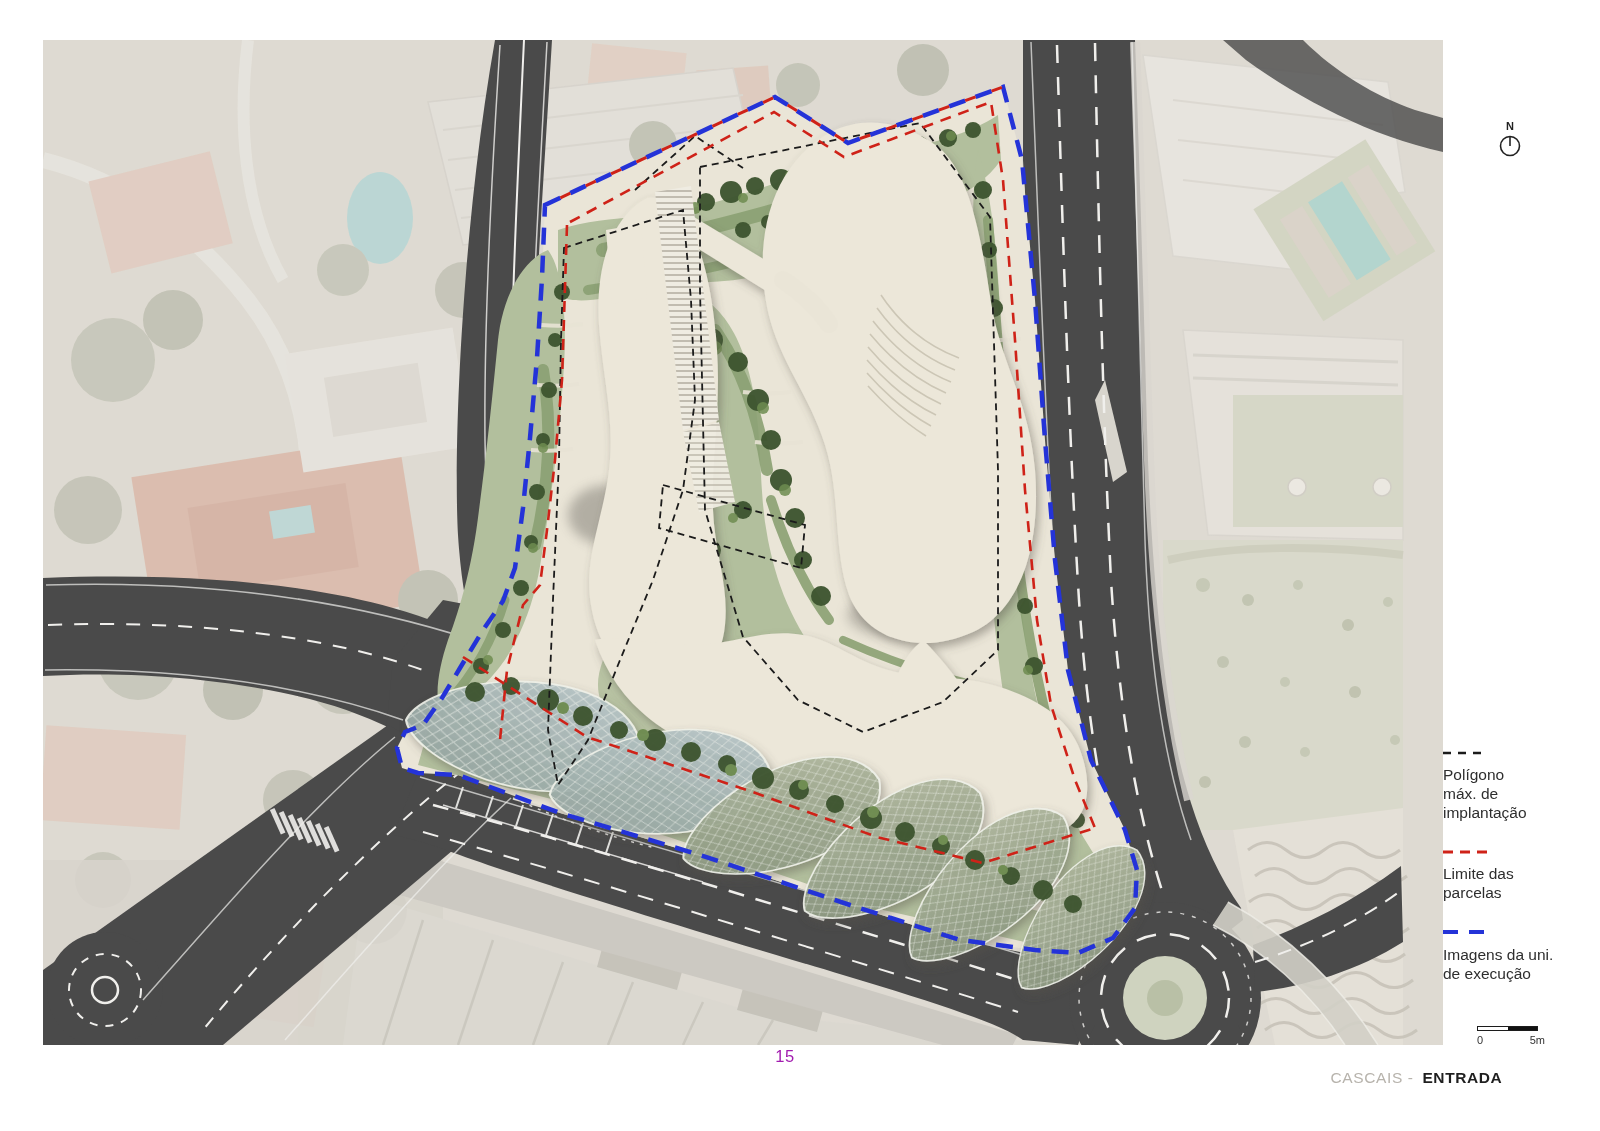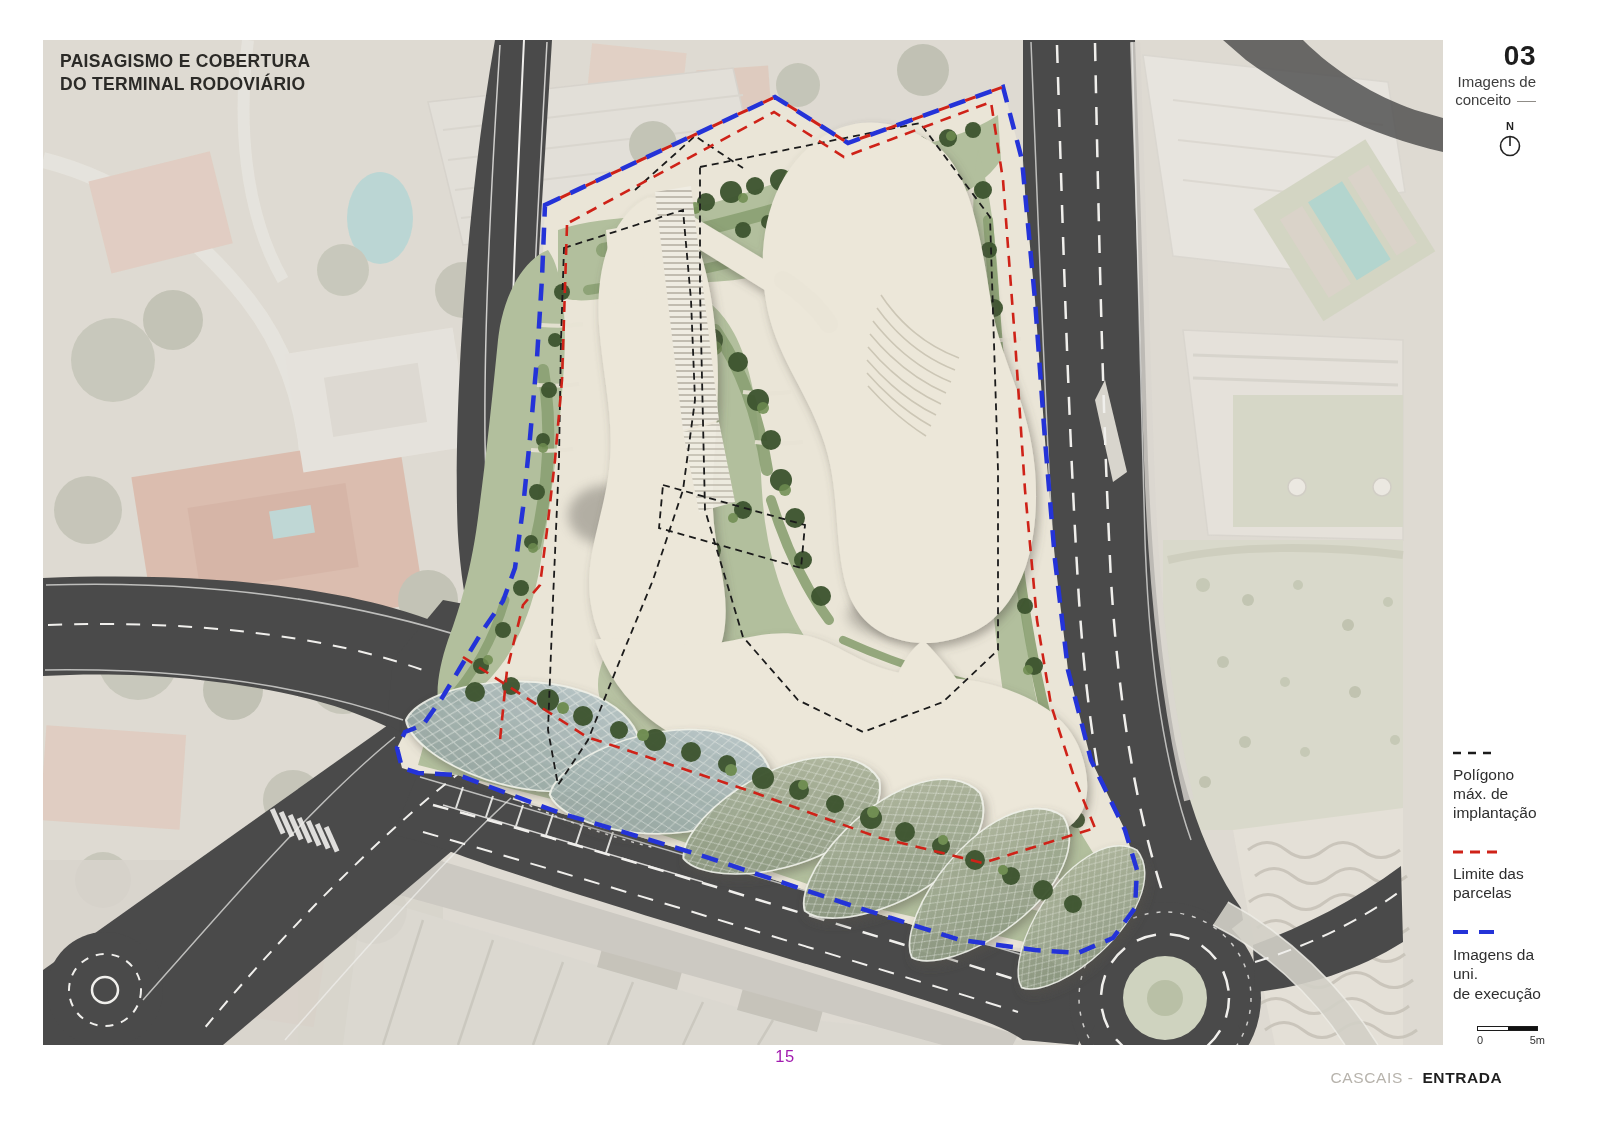--- a/index.html
+++ b/index.html
@@ -9,21 +9,21 @@
   .map-frame svg{display:block;}
   .map-title{position:absolute;left:60px;top:50px;font-size:17.5px;font-weight:bold;line-height:1.32;
     color:#2b2a27;letter-spacing:.3px;}
   .sheet-no-block{position:absolute;left:1400px;top:42px;width:136px;text-align:right;}
   .sheet-no{font-size:28px;font-weight:bold;color:#1d1d1d;letter-spacing:.5px;line-height:1;}
   .sheet-label{margin-top:3px;font-size:15px;color:#3d3d3d;line-height:1.22;}
   .dash-line{display:inline-block;width:19px;border-top:1.6px solid #8f8c87;margin-left:6px;vertical-align:3px;}
   .north-block{position:absolute;left:1496px;top:121px;width:28px;text-align:center;}
   .north-n{font-size:11px;color:#222;font-weight:bold;line-height:1;}
   .legend{position:absolute;left:1443px;top:750px;width:120px;}
-  .legend-item{margin-bottom:26px;padding-left:10px;}
+  .legend-item{margin-bottom:26px;}
   .legend-swatch{display:block;margin-bottom:9px;}
   .legend-label{font-size:15.5px;color:#2e2e2e;line-height:1.24;}
   .scalebar-block{position:absolute;left:1477px;top:1026px;width:68px;}
   .scalebar{width:61px;height:5px;display:flex;border:1px solid #1c1c1c;box-sizing:border-box;}
   .scalebar .half-w{flex:1;background:#ffffff;}
   .scalebar .half-b{flex:1;background:#111111;}
   .scalebar-labels{display:flex;justify-content:space-between;font-size:11px;color:#333;margin-top:3px;}
   .page-no{position:absolute;left:755px;top:1047px;width:60px;text-align:center;font-size:16.5px;color:#a21caf;letter-spacing:.5px;}
   .footer-loc{position:absolute;left:1280px;top:1069px;width:273px;text-align:center;font-size:15.5px;letter-spacing:.6px;}
   .footer-loc .pre{color:#b7b3ac;}
@@ -414,32 +414,21 @@
         <path d="M527,182 L731,72 L801,117 L948,62 L960,140 L972,300 L982,450 L994,580 L1008,665 L1032,740 L1052,788"></path>
         <path d="M524,185 L519,340 L512,420 L504,490 L497,545 L480,565 L464,630 L457,700"></path>
         <path d="M420,617 L544,697 L704,750 L834,797 L940,823 L1052,788"></path>
       </g>
       <path d="M502,165 L732,57 L805,103 L960,47 L979,120 L992,260 L1002,400 L1012,520 L1025,630 L1048,720 L1082,790 L1094,830 L1092,868 L1070,898 L1035,913 L992,910 L917,900 L807,865 L657,815 L517,773 L415,735 L375,733 L359,728 L354,708 L362,692 L380,685 L399,658 L417,628 L440,590 L460,561 L472,528 L480,468 L487,398 L494,318 L499,238 Z" stroke="#2433d8" stroke-width="4.5" stroke-dasharray="17 11"></path>
       <path d="M502,165 L732,57 L805,103 L960,47" stroke="#cf2218" stroke-width="3" stroke-dasharray="11 17" stroke-dashoffset="-17"></path>
     </g>
   </svg>
   </div>
 
-  <div class="map-title">
-    <div>PAISAGISMO E COBERTURA</div>
-    <div>DO TERMINAL RODOVIÁRIO</div>
-  </div>
-
-  <div class="sheet-no-block">
-    <div class="sheet-no">03</div>
-    <div class="sheet-label">
-      <div><span>Imagens de</span></div>
-      <div><span>conceito</span><span class="dash-line"></span></div>
-    </div>
-  </div>
+
 
   <div class="north-block">
     <div class="north-n">N</div>
     <svg width="26" height="26" viewBox="0 0 26 26">
       <circle cx="13" cy="14" r="9.5" fill="none" stroke="#222" stroke-width="1.6"></circle>
       <line x1="13" y1="4.5" x2="13" y2="14" stroke="#222" stroke-width="1.6"></line>
     </svg>
   </div>
 
   <div class="legend">

